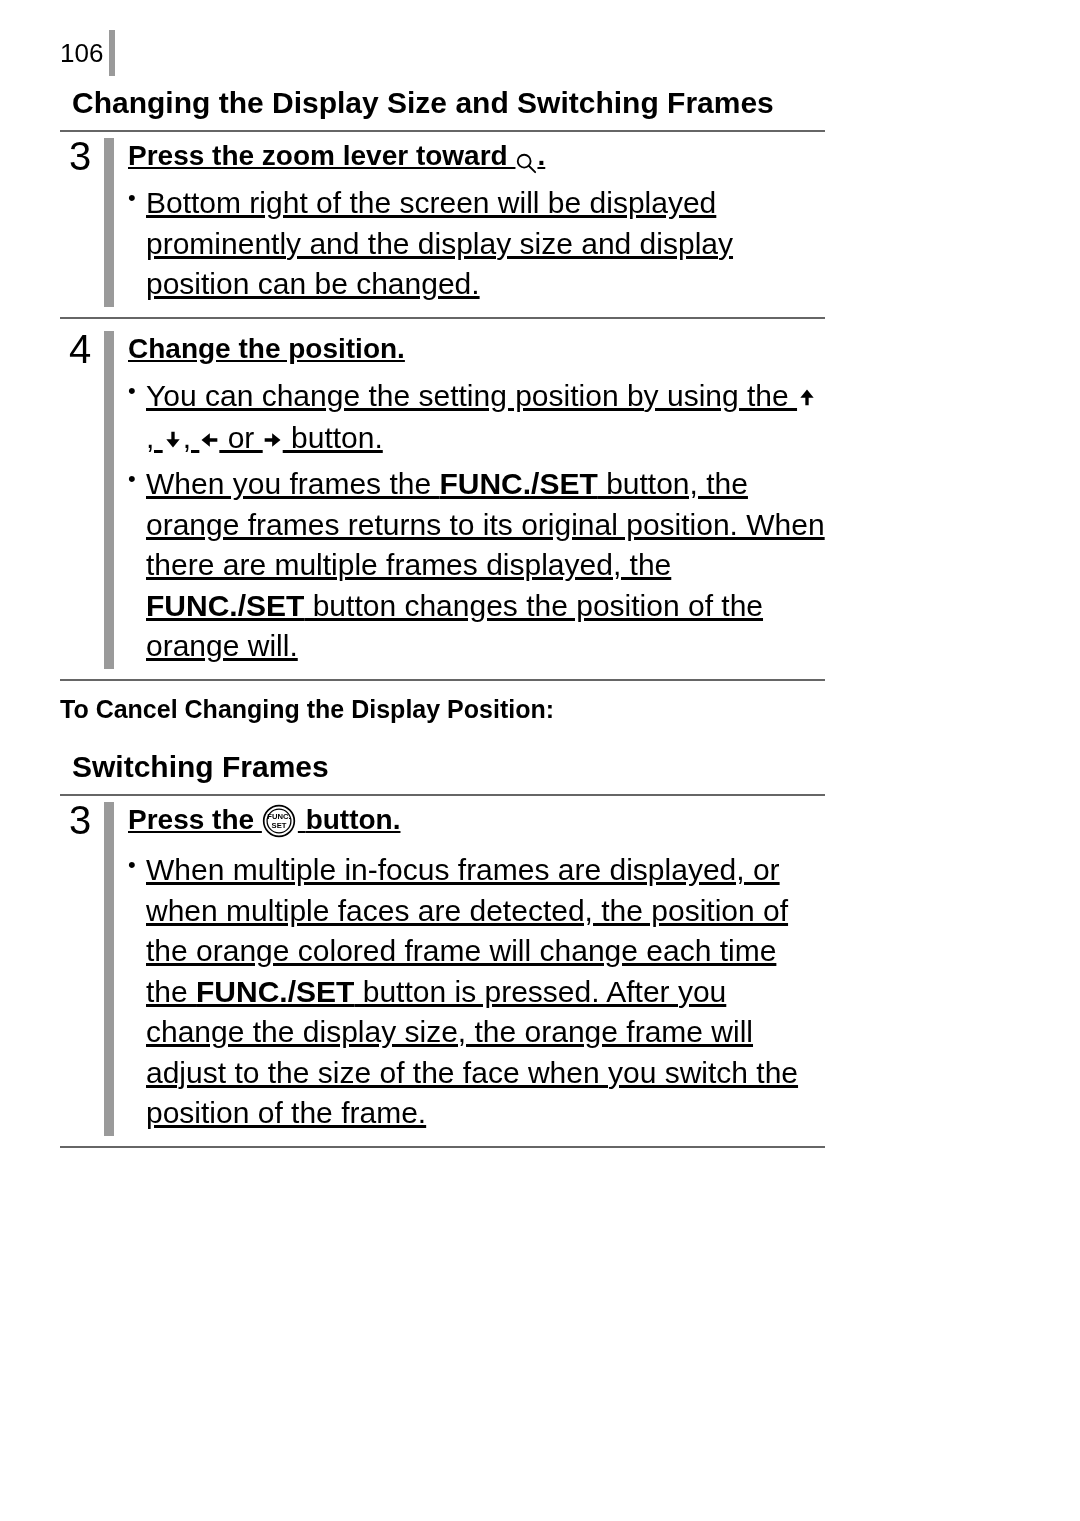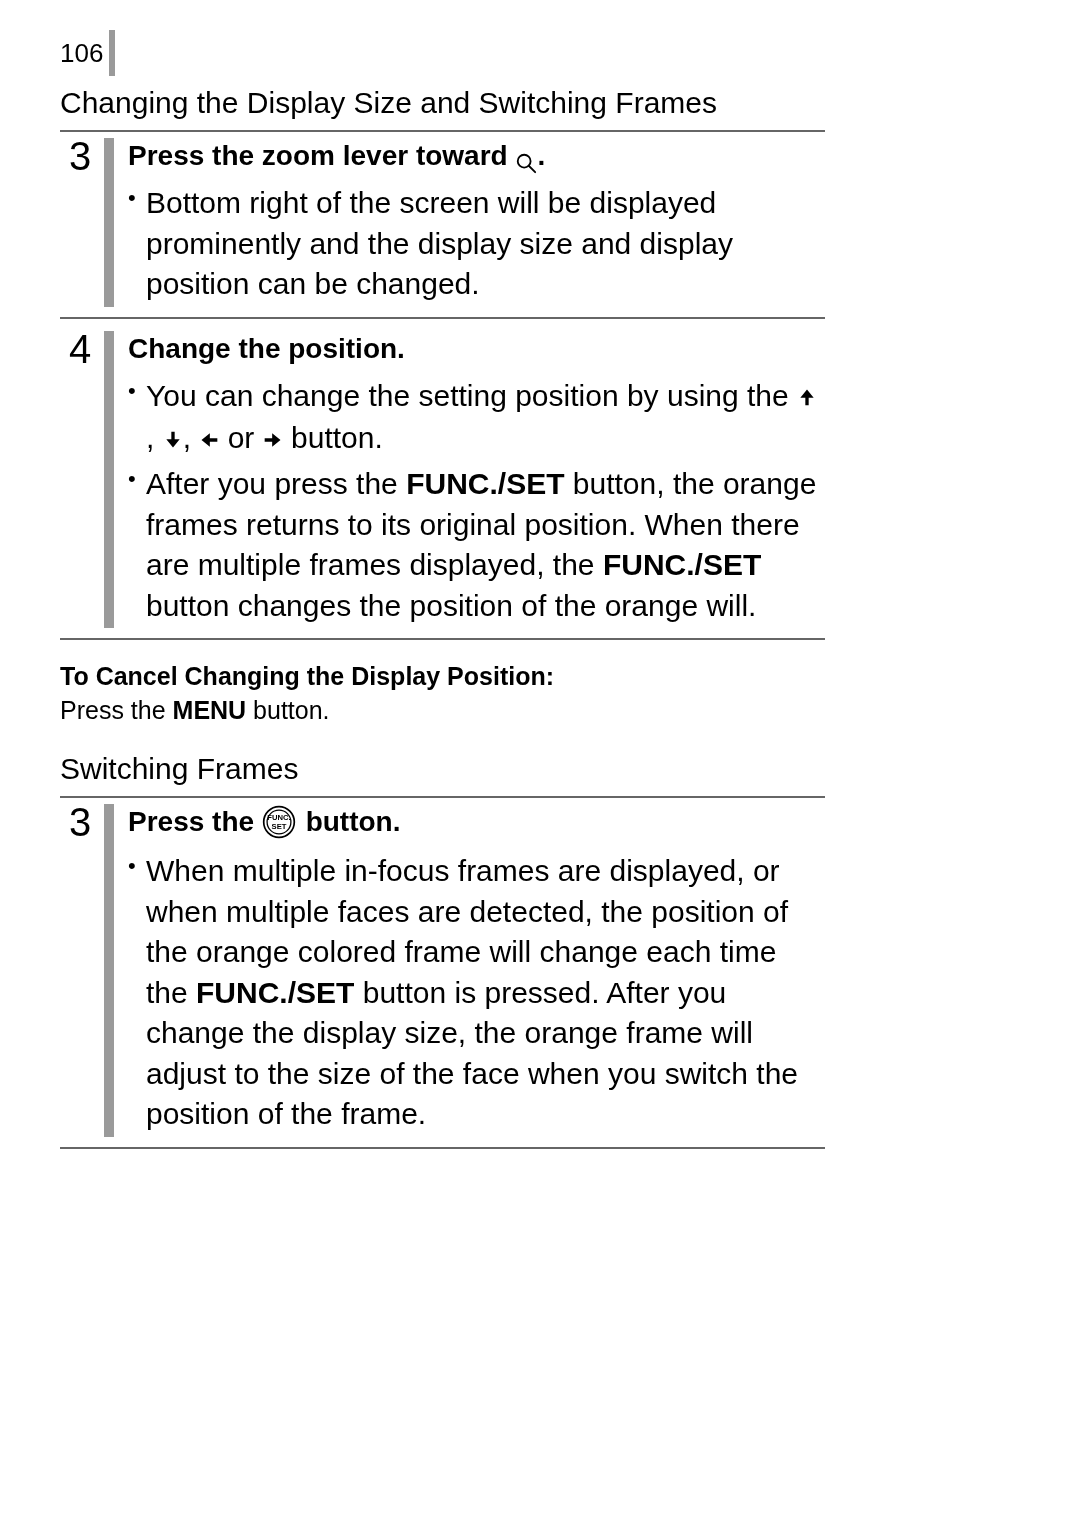--- a/index.html
+++ b/index.html
@@ -26,22 +26,22 @@
     padding-right: 6px;
   }
   .vbar-pagenum {
     width: 6px;
     height: 46px;
     background: #9a9a9a;
     display: inline-block;
   }
   .section-title {
     font-size: 30px;
-    font-weight: 400;
-    margin: 8px 0 10px 0;
+    font-weight: 700;
+    margin: 8px 0 10px 12px;
   }
   .hr-line {
     border: none;
     border-top: 2px solid #666;
     margin: 6px 0 0 0;
   }
   .hr-line-b {
     border: none;
     border-top: 2px solid #666;
     margin: 0 0 6px 0;
@@ -61,20 +61,21 @@
     padding-top: 0px;
   }
   .step-vbar {
     width: 10px;
     background: #9a9a9a;
     margin: 2px 14px 2px 4px;
   }
   .step-content {
     flex: 1;
     padding-top: 2px;
+    text-decoration: underline;
   }
   .step-title {
     font-size: 28px;
     font-weight: 900;
     line-height: 1.25;
   }
   .bullets {
     list-style: none;
     margin: 10px 0 0 0;
     padding: 0;
@@ -89,21 +90,21 @@
   .bullets > li::before {
     content: "•";
     position: absolute;
     left: 0;
     top: 0;
     font-size: 22px;
   }
   .note-block {
     font-size: 25px;
     line-height: 1.35;
-    margin: 20px 0 24px 0;
+    margin: 12px 0 24px 0;
   }
   .strong { font-weight: 700; }
   .inline-icon { vertical-align: middle; display: inline-block; }
   .mag-icon {
     width: 22px; height: 22px;
   }
   .arrow-svg-sm { width:20px; height:20px; }
   .funcset-badge {
     width: 36px; height: 36px;
   }
@@ -165,33 +166,30 @@
                 <path d="M3 12 L13 4 L13 10 L22 10 L22 14 L13 14 L13 20 Z" fill="#000"></path>
               </svg>
           </span><span> or </span>
           <span class="inline-icon">
             <svg class="arrow-svg-sm" viewBox="0 0 24 24">
                 <path d="M21 12 L11 4 L11 10 L2 10 L2 14 L11 14 L11 20 Z" fill="#000"></path>
               </svg>
           </span><span> button.</span>
         </li>
         <li>
-          <span>After you press the </span><span class="strong">FUNC./SET</span><span> button, the orange frames returns to its original position. When there are multiple frames displayed, the </span><span class="strong">FUNC./SET</span><span> button changes the position of the orange will.</span>
+          <span>When you frames the </span><span class="strong">FUNC./SET</span><span> button, the orange frames returns to its original position. When there are multiple frames displayed, the </span><span class="strong">FUNC./SET</span><span> button changes the position of the orange will.</span>
         </li>
       </ul>
     </div>
   </div>
 
   <hr class="hr-line-b">
 
   <div class="note-block">
     <div class="strong">To Cancel Changing the Display Position:</div>
-    <div>
-      <span>Press the </span><span class="strong">MENU</span><span> button.</span>
-    </div>
   </div>
 
   <div class="section-title">Switching Frames</div>
 
   <hr class="hr-line">
 
   <div class="step-block">
     <div class="step-num">3</div>
     <div class="step-vbar"></div>
     <div class="step-content">

